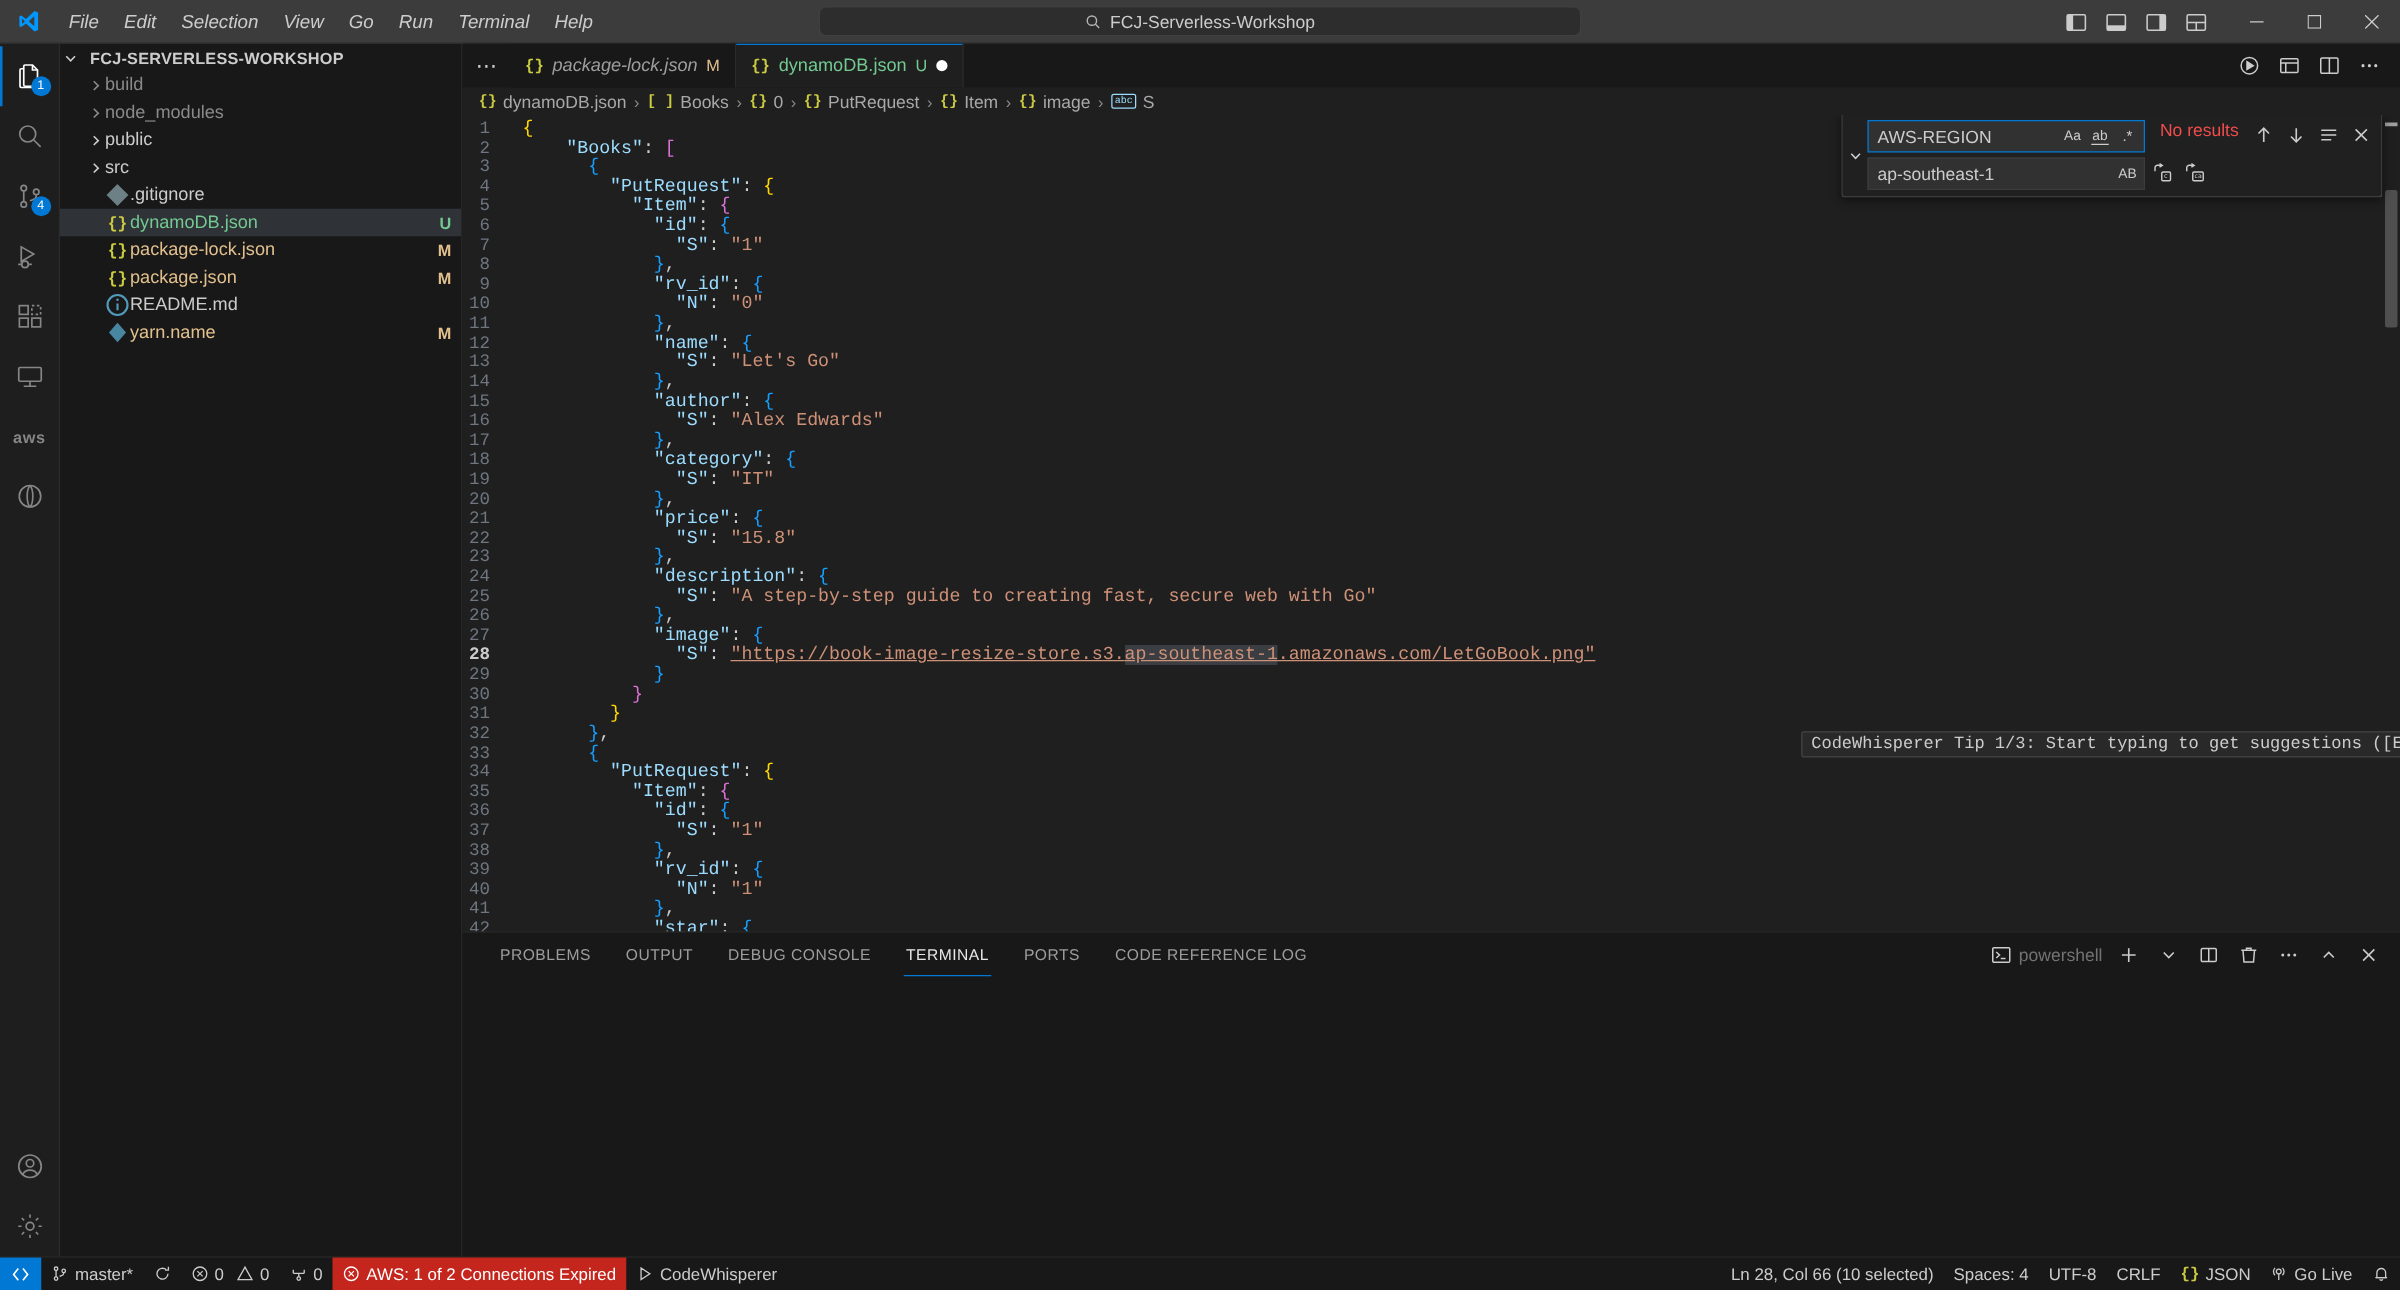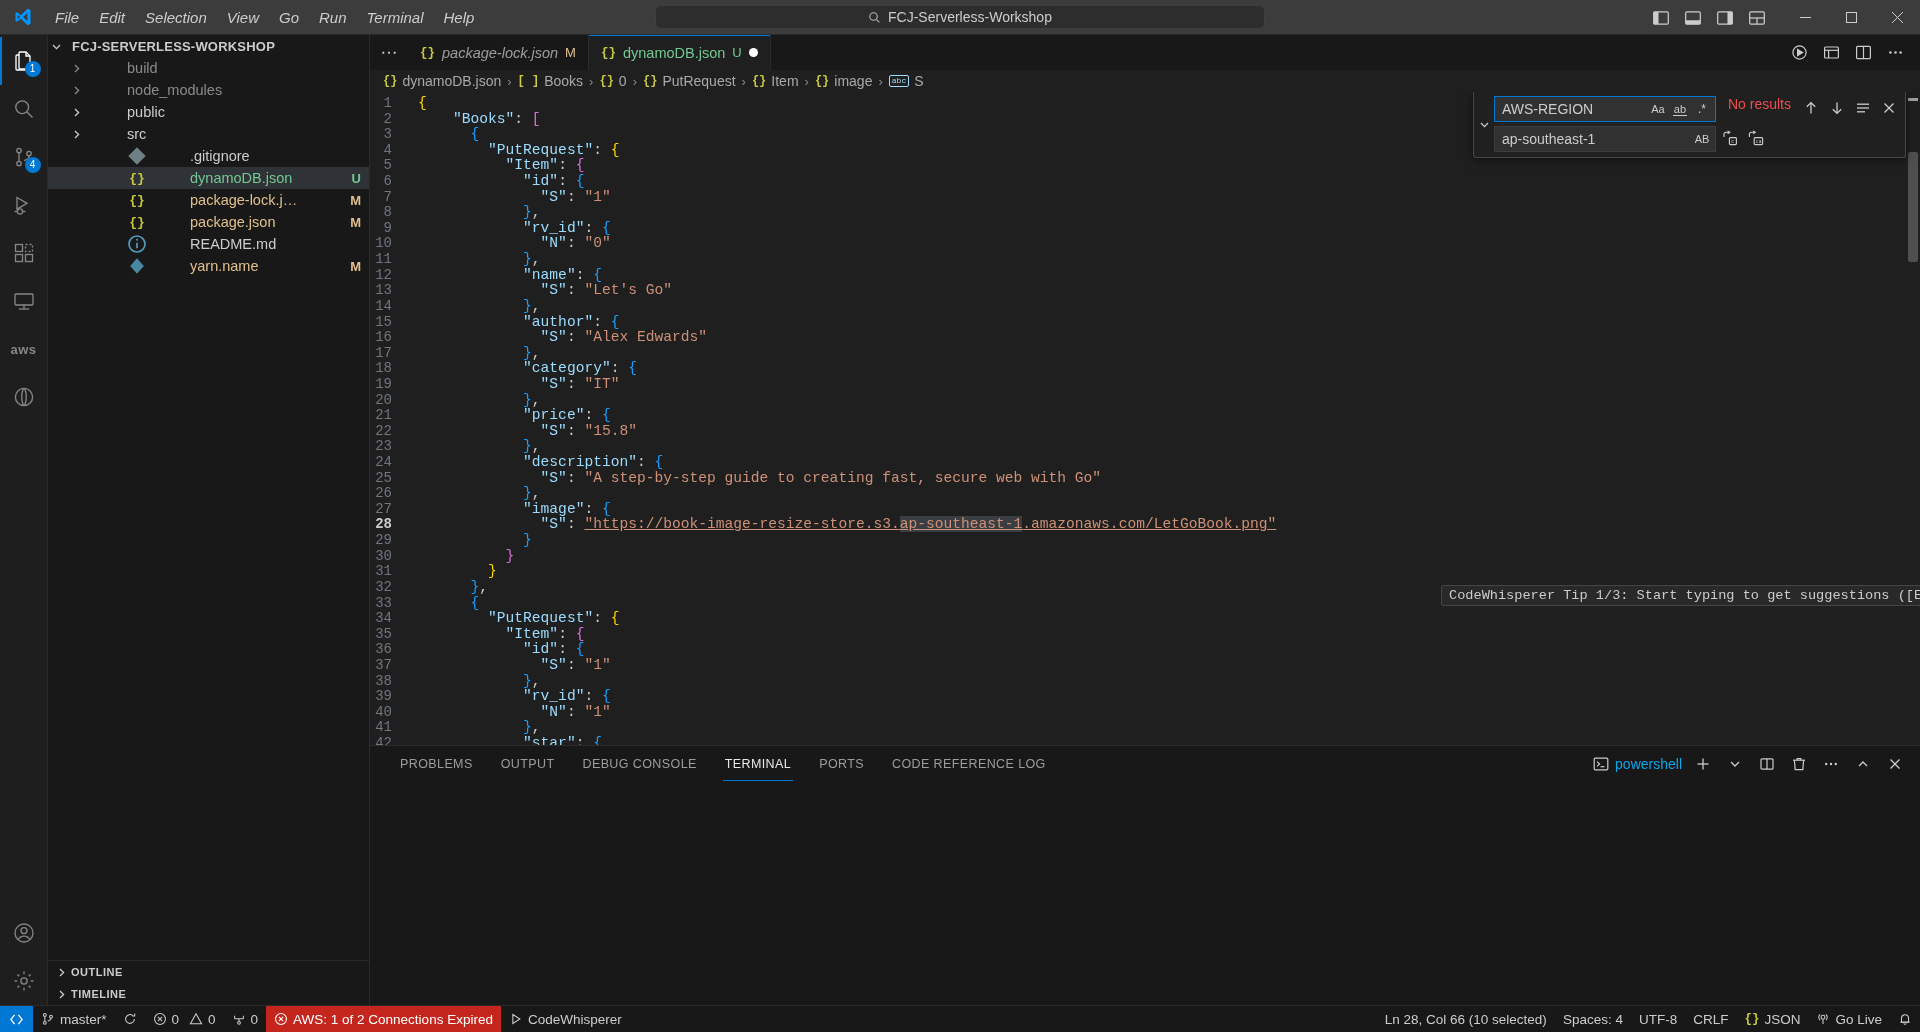--- a/index.html
+++ b/index.html
@@ -74,21 +74,21 @@
     height:22px; display:flex; align-items:center; padding-right:8px;
     color:#cccccc; white-space:nowrap; cursor:pointer;
   }
   .trow.selected { background:#2f3236; }
   .trow .chev { width:16px; height:16px; display:inline-flex; align-items:center; justify-content:center; flex-shrink:0;}
   .trow .chev svg { width:11px; height:11px; }
   .trow .ficon { width:20px; display:inline-flex; align-items:center; justify-content:center; flex-shrink:0; font-size:13px; }
   .trow .lbl { flex:1; overflow:hidden; text-overflow:ellipsis; }
   .trow .gstat { font-size:13px; font-weight:bold; padding-left:6px; }
   .root { font-weight:bold; font-size:13px; letter-spacing:.2px; padding-left:8px; }
-  .depth1 { padding-left:20px;gap:43px; }
+  .depth1 { padding-left:20px; }
   .json-brace { color:#cbcb41; font-weight:bold; font-size:12.5px; font-family:"Liberation Mono", monospace;}
   .git-m { color:#e2c08d; }
   .git-u { color:#73c991; }
   .fname-u { color:#73c991; }
   .fname-m { color:#e2c08d; }
   #sidebar-bottom { border-top:1px solid #2b2b2b; }
   .collapsed-sec {
     height:22px; display:flex; align-items:center; font-size:11px; font-weight:bold;
     letter-spacing:.5px; color:#cccccc; padding-left:8px; cursor:pointer;
   }
@@ -190,21 +190,21 @@
   #paneltabs { height:35px; display:flex; align-items:stretch; padding-left:20px; }
   .ptab {
     display:flex; align-items:center; font-size:12.5px; letter-spacing:.4px; color:#9d9d9d;
     padding:0 10px; margin-right:8px; position:relative; cursor:pointer;
   }
   .ptab.active { color:#e7e7e7; }
   .ptab.active:after {
     content:''; position:absolute; bottom:0; left:8px; right:8px; height:1px; background:#0078d4;
   }
   #panel-right { margin-left:auto; display:flex; align-items:center; gap:10px; padding-right:14px; }
-  #panel-right .term-name { display:flex; align-items:center; gap:6px; font-size:14px; color:#0ea5e9; }
+  #panel-right .term-name { display:flex; align-items:center; gap:6px; font-size:14px; color:#737373; }
   #panel-right svg { width:16px; height:16px; color:#ccc; }
   #panel-right .pbtn { width:22px; height:22px; display:flex; align-items:center; justify-content:center; border-radius:3px;}
   #terminalbody {
     flex:1; padding:12px 0 0 24px; font-family:"Liberation Mono", monospace;
     font-size:14.5px; color:#cccccc; line-height:18px; overflow:hidden; position:relative;
   }
 
   
   #statusbar {
     height:27px; background:#181818; display:flex; align-items:center;
@@ -452,34 +452,20 @@
         <span class="ficon">
           <svg viewBox="0 0 14 14" fill="#519aba">
               <path d="M7 1.6 2.2 7 7 12.4 11.8 7z" opacity=".85"></path>
             </svg>
         </span>
         <span class="lbl fname-m">yarn.name</span>
         <span class="gstat git-m">M</span>
       </div>
     </div>
 
-    <div id="sidebar-bottom">
-      <div class="collapsed-sec">
-        <svg viewBox="0 0 11 11" fill="none" stroke="#ccc" stroke-width="1.3">
-            <polyline points="4,2 7.6,5.5 4,9"></polyline>
-          </svg>
-        <span>OUTLINE</span>
-      </div>
-      <div class="collapsed-sec">
-        <svg viewBox="0 0 11 11" fill="none" stroke="#ccc" stroke-width="1.3">
-            <polyline points="4,2 7.6,5.5 4,9"></polyline>
-          </svg>
-        <span>TIMELINE</span>
-      </div>
-    </div>
   </div>
 
   <div id="editorarea">
 
     <div id="tabsrow">
       <div id="tabs-left-dots">⋯</div>
       <div class="tab">
         <span class="json-brace">{}</span>
         <span class="tname italic">package-lock.json</span>
         <span class="tstat git-m">M</span>

